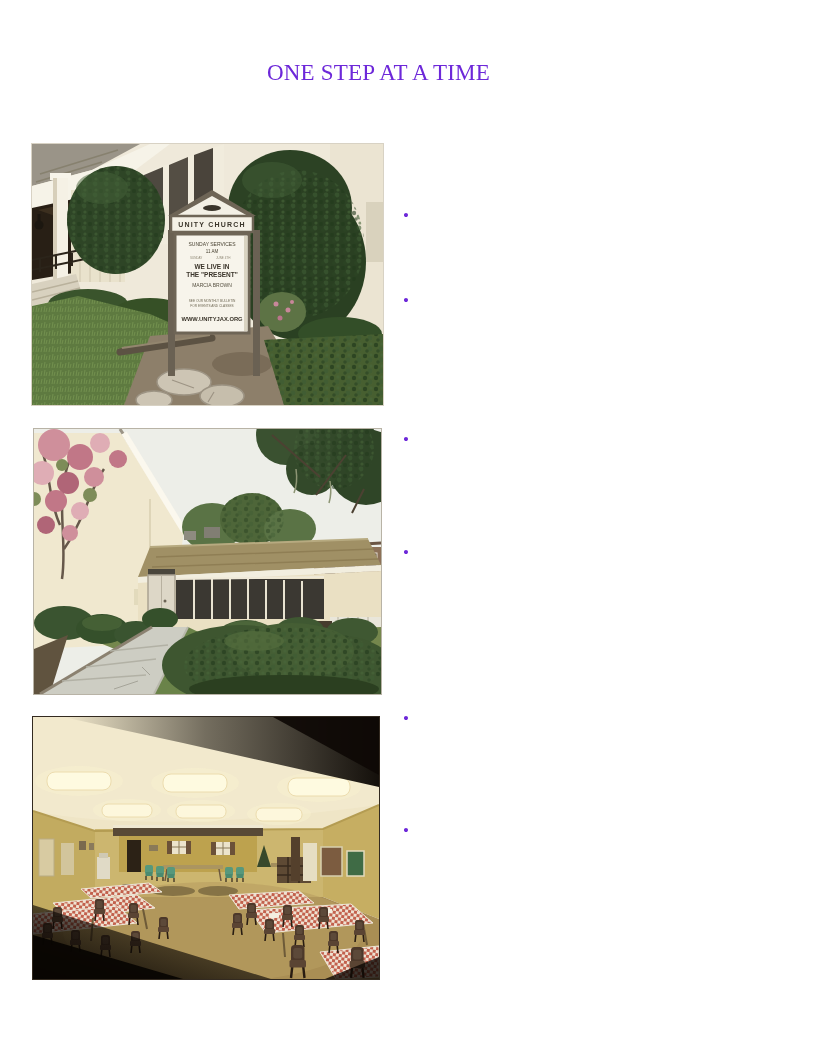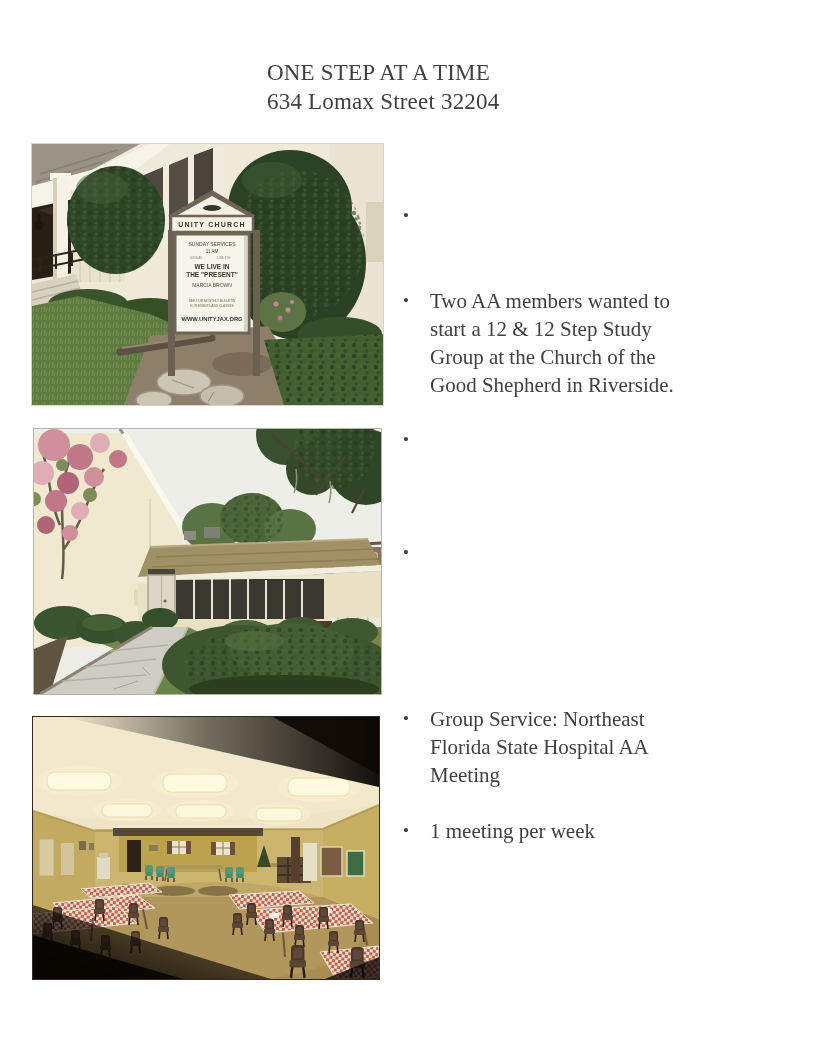--- a/index.html
+++ b/index.html
@@ -1,19 +1,19 @@
 <!DOCTYPE html>
 <html><head>
 <meta charset="utf-8">
 <style>
   html,body { margin:0; padding:0; background:#9a9a9a; }
   .page {
     position:relative; width:816px; height:1056px; margin:0 auto;
     background:#ffffff; overflow:hidden;
-    font-family:"Liberation Serif", serif; color:#404040;
+    font-family:"Liberation Serif", serif; color:#6d28d9;
   }
   .title-block { position:absolute; left:267px; top:58px; }
   .title-line { font-size:23px; line-height:29px; letter-spacing:0.2px; white-space:nowrap; }
   .photo { position:absolute; }
   .photo svg { display:block; width:100%; height:100%; }
   .photo-1 { left:31px; top:143px; width:351px; height:261px; border:1px solid #d8d2c4; }
   .photo-2 { left:33px; top:428px; width:347px; height:265px; border:1px solid #b8b3a6; }
   .photo-3 { left:32px; top:716px; width:346px; height:262px; border:1px solid #332a20; }
   .bullet { position:absolute; left:403px; width:350px; display:flex; font-size:21px; line-height:28px; }
   .bullet .dot { flex:none; width:27px; font-size:17px; line-height:28px; }
@@ -22,21 +22,20 @@
   .b4 { top:539px; } .b5 { top:705px; } .b6 { top:817px; }
   text { font-family:"Liberation Sans", sans-serif; }
 </style>
 </head>
 <body>
 
 <div class="page">
 
   <div class="title-block">
     <div class="title-line">ONE STEP AT A TIME</div>
-    <div class="title-line">634 Lomax Street 32204</div>
   </div>
 
   <figure class="photo photo-1" style="margin:0">
     <svg viewBox="0 0 351 261" preserveAspectRatio="none">
       <defs>
         <pattern id="p1fol" width="11" height="11" patternUnits="userSpaceOnUse">
           <circle cx="3" cy="3" r="2.2" fill="#223a1c"></circle>
           <circle cx="8" cy="7" r="2.4" fill="#3e5c34"></circle>
           <circle cx="5" cy="9" r="1.8" fill="#2c4524"></circle>
           <circle cx="9" cy="2" r="1.6" fill="#48663a"></circle>
@@ -374,35 +373,27 @@
         <polygon points="346,240 346,262 292,262" fill="#0d0804" opacity="0.8"></polygon>
       </g>
     </svg>
   </figure>
 
   <div class="bullet b1">
     <span class="dot">•</span>
   </div>
   <div class="bullet b2">
     <span class="dot">•</span>
-    <span class="txt">Two AA members wanted to
-start a 12 &amp; 12 Step Study
-Group at the Church of the
-Good Shepherd in Riverside.</span>
   </div>
   <div class="bullet b3">
     <span class="dot">•</span>
   </div>
   <div class="bullet b4">
     <span class="dot">•</span>
   </div>
   <div class="bullet b5">
     <span class="dot">•</span>
-    <span class="txt">Group Service: Northeast
-Florida State Hospital AA
-Meeting</span>
   </div>
   <div class="bullet b6">
     <span class="dot">•</span>
-    <span class="txt">1 meeting per week</span>
   </div>
 
 </div>
 
 </body></html>

